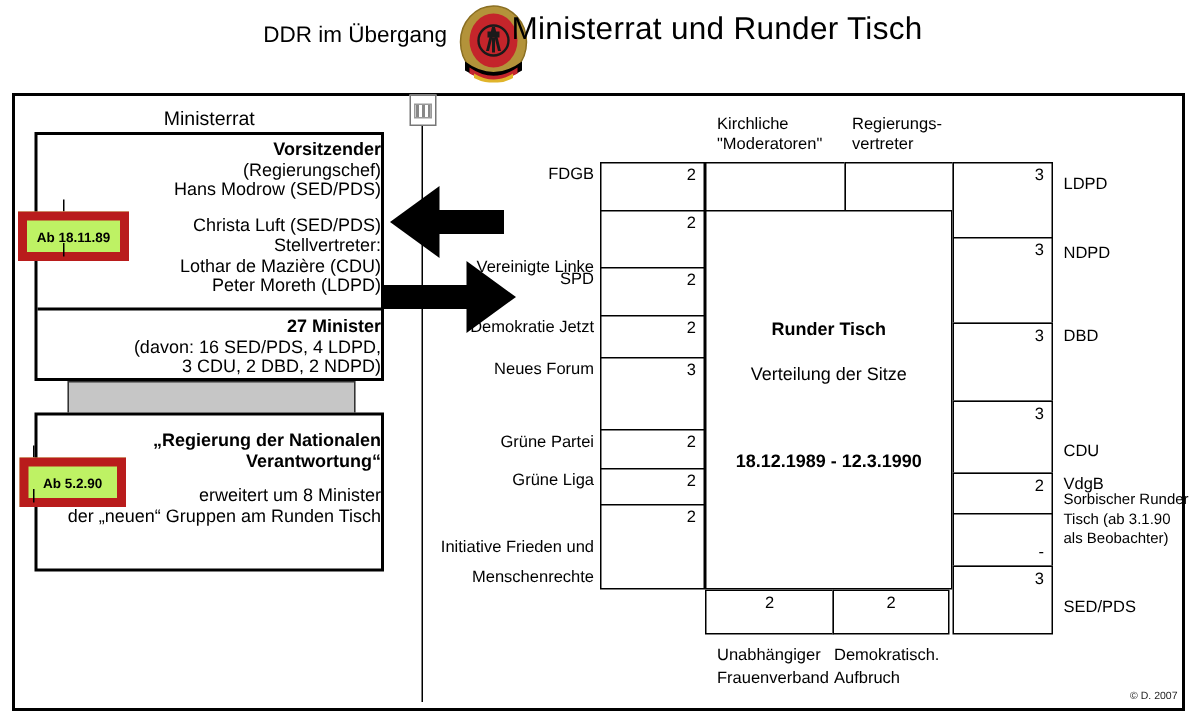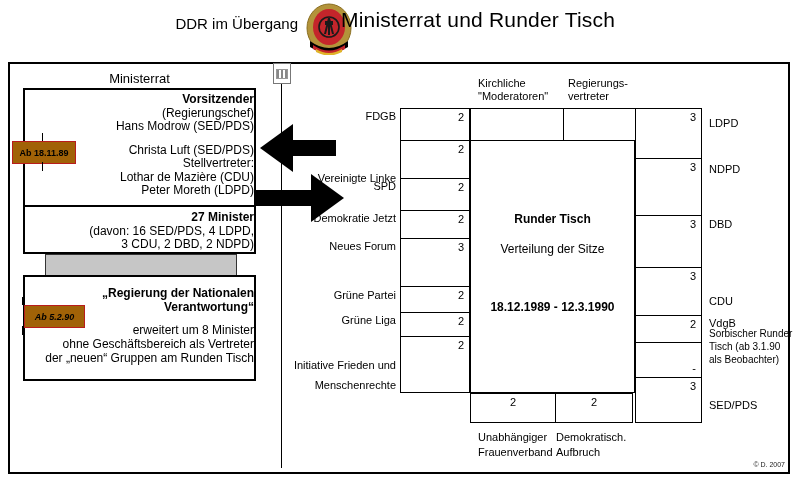--- a/index.html
+++ b/index.html
@@ -21,24 +21,24 @@
   .mr-heading{left:23px;top:71px;width:233px;text-align:center;font-weight:normal;font-size:13px;}
   .box{border:2px solid #000;background:#fff;box-sizing:border-box;text-align:right;font-size:12px;line-height:13.5px;}
   .box1{left:23px;top:88px;width:233px;height:166px;}
   .box1 .sec1{height:112px;border-bottom:2px solid #000;padding-top:3px;}
   .box1 .sec2{padding-top:4px;}
   .bold{font-weight:bold;}
   .gap8{height:10px;}
   .connector{left:45px;top:254px;width:190px;height:21px;background:#c6c6c6;border:1px solid #333;}
   .box2{left:23px;top:275px;width:233px;height:106px;padding-top:9px;line-height:14px;}
   .box2 .body{margin-top:9px;}
-  .date-badge{border:1px solid #b91c1c;background:#a16207;font-weight:bold;font-size:9px;
+  .date-badge{border:6px solid #b91c1c;background:#bef264;font-weight:bold;font-size:9px;
               display:flex;align-items:center;justify-content:center;}
   .badge1{left:12px;top:141px;width:62px;height:21px;}
-  .badge2{left:24px;top:305px;width:59px;height:21px;font-style:italic;}
+  .badge2{left:13px;top:305px;width:59px;height:21px;}
   .tick{width:1px;background:#000;}
   
   .arrow{display:block;}
   
   .cell{border:1px solid #000;background:#fff;box-sizing:border-box;font-size:11px;
         display:flex;justify-content:flex-end;align-items:flex-start;padding:2px 5px;}
   .cell.center-val{justify-content:center;}
   .cell.bottom-val{align-items:flex-end;padding-bottom:3px;}
   .lcol{left:400px;width:70px;}
   .rcol{left:635px;width:67px;}
@@ -94,21 +94,20 @@
       <div>3 CDU, 2 DBD, 2 NDPD)</div>
     </div>
   </div>
 
   <div class="abs connector"></div>
 
   <div class="abs box box2">
     <div class="bold">„Regierung der Nationalen</div>
     <div class="bold">Verantwortung“</div>
     <div class="body">erweitert um 8 Minister</div>
-    <div>ohne Geschäftsbereich als Vertreter</div>
     <div>der „neuen“ Gruppen am Runden Tisch</div>
   </div>
 
   <div class="abs tick" style="left:42px;top:133px;height:8px;"></div>
   <div class="abs date-badge badge1">Ab 18.11.89</div>
   <div class="abs tick" style="left:42px;top:162px;height:9px;"></div>
 
   <div class="abs tick" style="left:22px;top:297px;height:8px;"></div>
   <div class="abs date-badge badge2">Ab 5.2.90</div>
   <div class="abs tick" style="left:22px;top:326px;height:9px;"></div>

